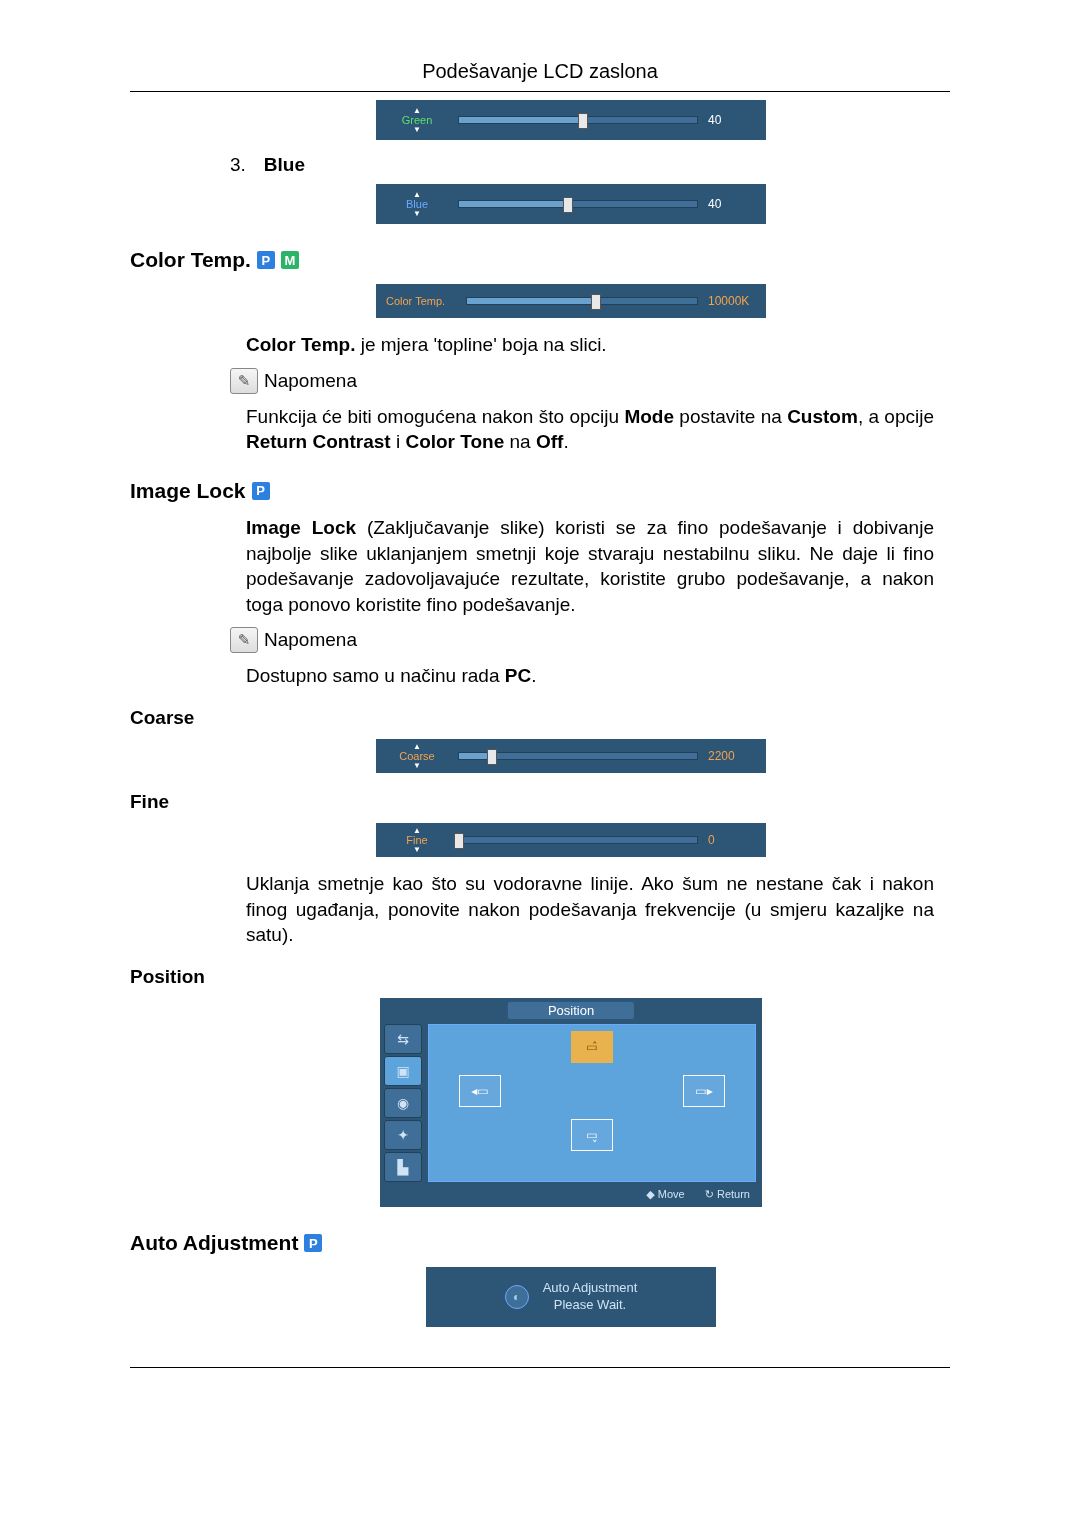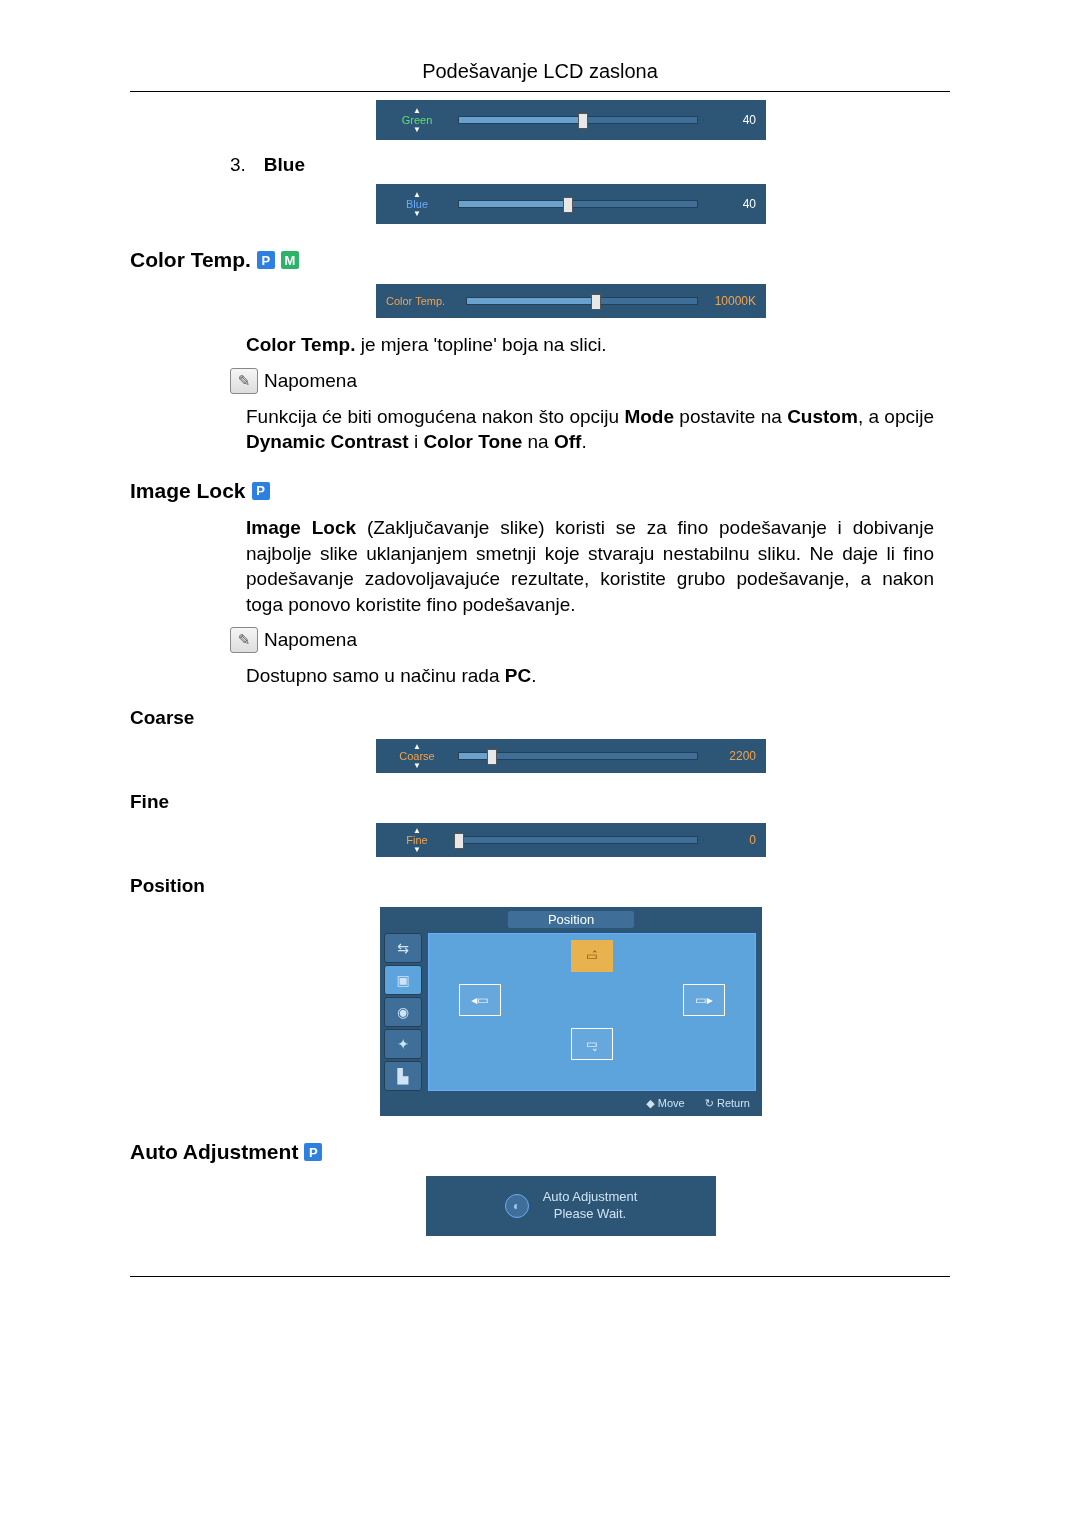--- a/index.html
+++ b/index.html
@@ -143,21 +143,20 @@
     position: absolute;
     top: -4px;
     width: 8px;
     height: 14px;
     background: #e8e8e8;
     border: 1px solid #555;
     transform: translateX(-50%);
   }
   .osd-value {
     width: 48px;
-    text-align: right;
     color: #fff;
     font-size: 12px;
   }
   .osd-value.orange { color: #f5a34b; }
 
   .osd-colortemp {
     width: 390px;
     height: 34px;
     background: #2c5576;
     margin: 8px 0 14px 246px;
@@ -334,21 +333,21 @@
 
     <div class="indent">
       <p class="body-text">
         <b>Color Temp.</b><span> je mjera 'topline' boja na slici.</span>
       </p>
       <div class="note-row">
         <span class="note-icon">✎</span>
         <span class="note-label">Napomena</span>
       </div>
       <p class="body-text">
-        <span>Funkcija će biti omogućena nakon što opciju </span><b>Mode</b><span> postavite na </span><b>Custom</b><span>, a opcije </span><b>Dynamic Contrast</b><span> i </span><b>Color Tone</b><span> na </span><b>Off</b><span>.</span>
+        <span>Funkcija će biti omogućena nakon što opciju </span><b>Mode</b><span> postavite na </span><b>Custom</b><span>, a opcije </span><b>Return Contrast</b><span> i </span><b>Color Tone</b><span> na </span><b>Off</b><span>.</span>
       </p>
     </div>
 
     <div class="section-heading">
       <span>Image Lock</span>
       <span class="badge badge-p">P</span>
     </div>
     <div class="indent">
       <p class="body-text">
         <b>Image Lock</b><span> (Zaključavanje slike) koristi se za fino podešavanje i dobivanje najbolje slike uklanjanjem smetnji koje stvaraju nestabilnu sliku. Ne daje li fino podešavanje zadovoljavajuće rezultate, koristite grubo podešavanje, a nakon toga ponovo koristite fino podešavanje.</span>
@@ -380,20 +379,23 @@
     <div class="osd-slider" style="height:34px">
       <div class="osd-label-col">
         <span class="osd-arrow">▲</span>
         <span class="osd-name orange">Fine</span>
         <span class="osd-arrow">▼</span>
       </div>
       <div class="osd-track">
         <div class="osd-thumb" style="left:0%"></div>
       </div>
       <div class="osd-value orange">0</div>
+    </div>
+    <div class="indent">
+      <p class="body-text">Uklanja smetnje kao što su vodoravne linije. Ako šum ne nestane čak i nakon finog ugađanja, ponovite nakon podešavanja frekvencije (u smjeru kazaljke na satu).</p>
     </div>
 
     <div class="sub-heading">Position</div>
     <div class="osd-panel">
       <div class="osd-panel-header">
         <div class="osd-panel-title">Position</div>
       </div>
       <div class="osd-panel-body">
         <div class="osd-tabs">
           <div class="osd-tab">⇆</div>

